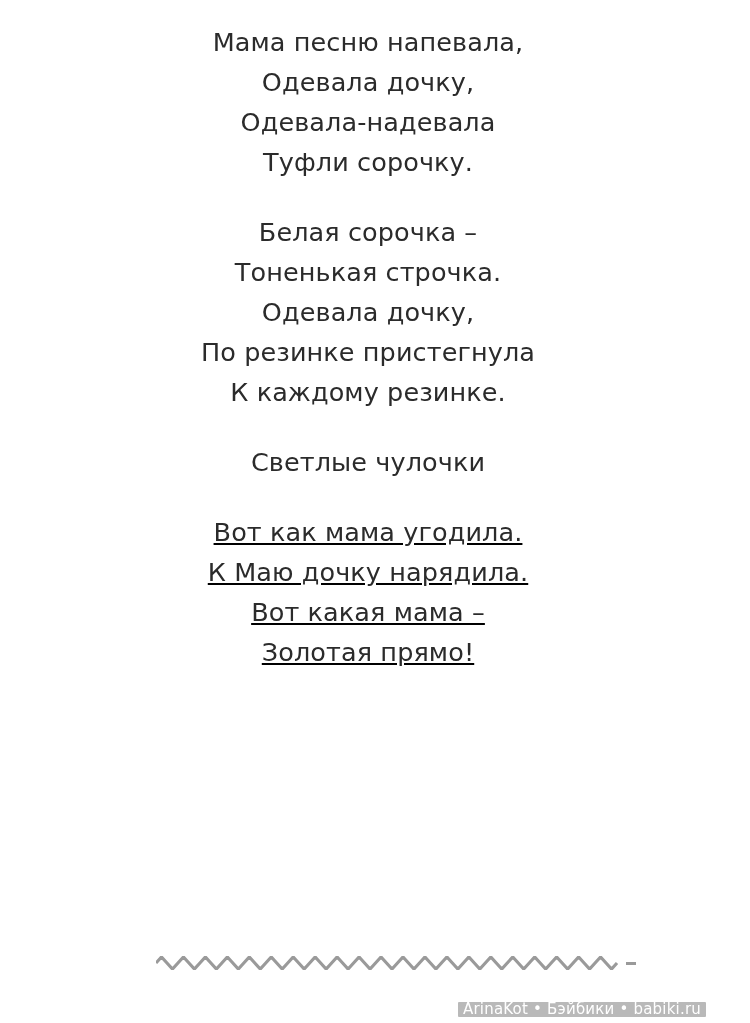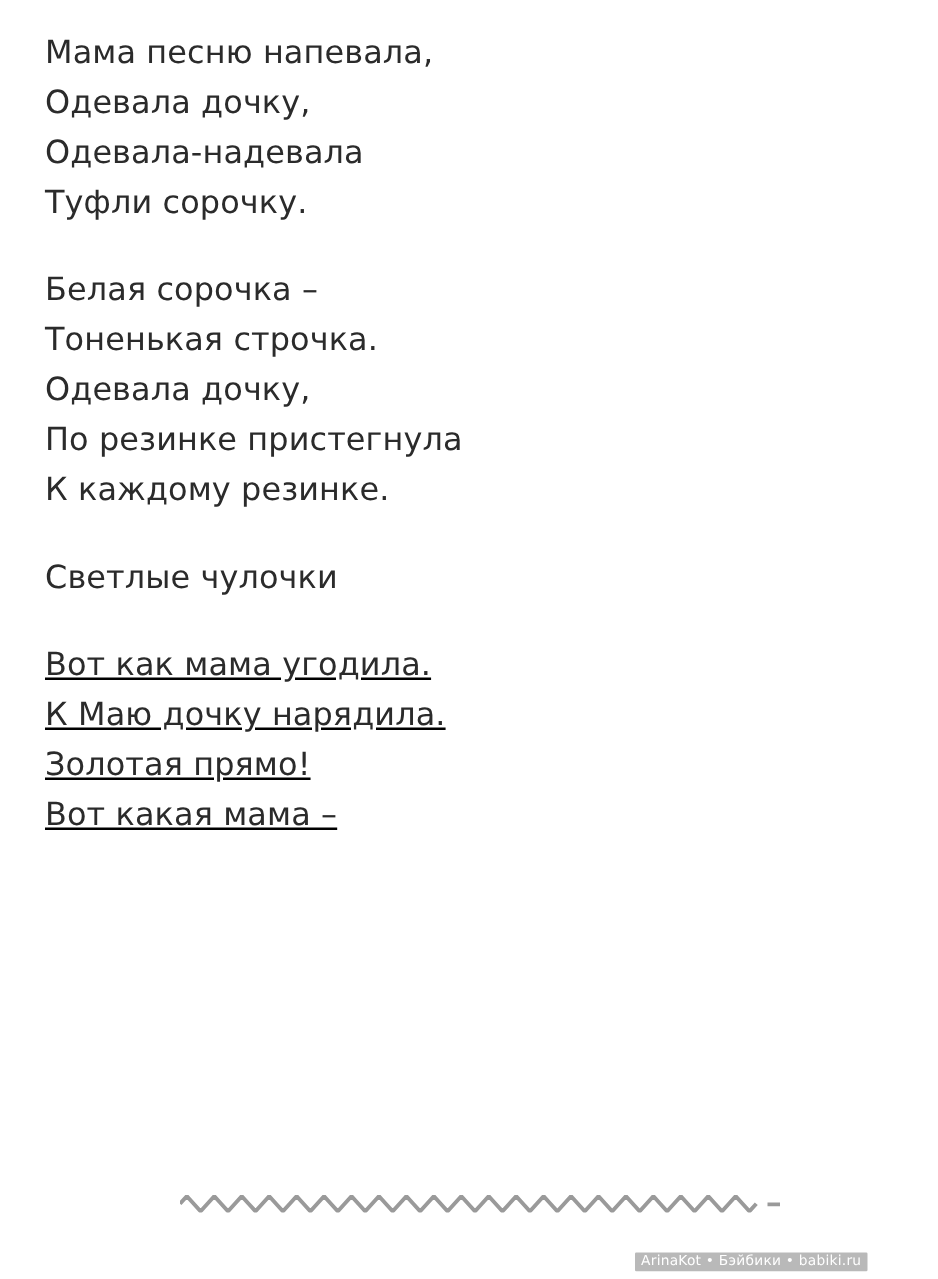--- a/index.html
+++ b/index.html
@@ -9,24 +9,25 @@
   body {
     width: 750px;
     height: 1023px;
     background: #ffffff;
     font-family: "DejaVu Sans", "Liberation Sans", sans-serif;
     position: relative;
     overflow: hidden;
   }
   .page {
     position: absolute;
-    left: 4px;
+    left: 16px;
     top: 0;
     width: 696px;
     height: 1023px;
+    text-align: center;
   }
   .poem {
     position: absolute;
     left: 32px;
     top: 22px;
     width: 640px;
   }
   .stanza {
     margin: 0 0 30px 0;
   }
@@ -60,21 +61,21 @@
     height: 3px;
     background: #9a9a9a;
     margin-left: 1px;
   }
   .watermark {
     position: absolute;
     right: 6px;
     bottom: 6px;
     background: #b9b9b9;
     color: #ffffff;
-    font-size: 11px;
+    font-size: 15px;
     line-height: 12px;
     padding: 1px 5px 2px 5px;
     border-radius: 1px;
     letter-spacing: 0.2px;
     font-family: "DejaVu Sans", "Liberation Sans", sans-serif;
     white-space: nowrap;
   }
 </style>
 </head>
 <body>
@@ -99,22 +100,22 @@
     </div>
 
     <div class="stanza">
       <div class="line">Светлые чулочки</div>
     </div>
 
 
     <div class="stanza">
       <div class="line">Вот как мама угодила.</div>
       <div class="line">К Маю дочку нарядила.</div>
+      <div class="line">Вот какая мама –</div>
       <div class="line">Золотая прямо!</div>
-      <div class="line">Вот какая мама –</div>
     </div>
 
   </div>
 
   <div class="divider">
     <svg class="divider-zig" viewBox="0 0 470 14" preserveAspectRatio="none" aria-hidden="true">
       <path d="M0 7 L5.5 1 L11 7 L16.5 13 L22 7 L27.5 1 L33 7 L38.5 13 L44 7 L49.5 1 L55 7 L60.5 13 L66 7 L71.5 1 L77 7 L82.5 13 L88 7 L93.5 1 L99 7 L104.5 13 L110 7 L115.5 1 L121 7 L126.5 13 L132 7 L137.5 1 L143 7 L148.5 13 L154 7 L159.5 1 L165 7 L170.5 13 L176 7 L181.5 1 L187 7 L192.5 13 L198 7 L203.5 1 L209 7 L214.5 13 L220 7 L225.5 1 L231 7 L236.5 13 L242 7 L247.5 1 L253 7 L258.5 13 L264 7 L269.5 1 L275 7 L280.5 13 L286 7 L291.5 1 L297 7 L302.5 13 L308 7 L313.5 1 L319 7 L324.5 13 L330 7 L335.5 1 L341 7 L346.5 13 L352 7 L357.5 1 L363 7 L368.5 13 L374 7 L379.5 1 L385 7 L390.5 13 L396 7 L401.5 1 L407 7 L412.5 13 L418 7 L423.5 1 L429 7 L434.5 13 L440 7 L445.5 1 L451 7 L456.5 13 L462 7" fill="none" stroke="#9a9a9a" stroke-width="3.2" stroke-linejoin="miter" stroke-linecap="butt"></path>
     </svg>
     <span class="divider-tail"></span>
   </div>

